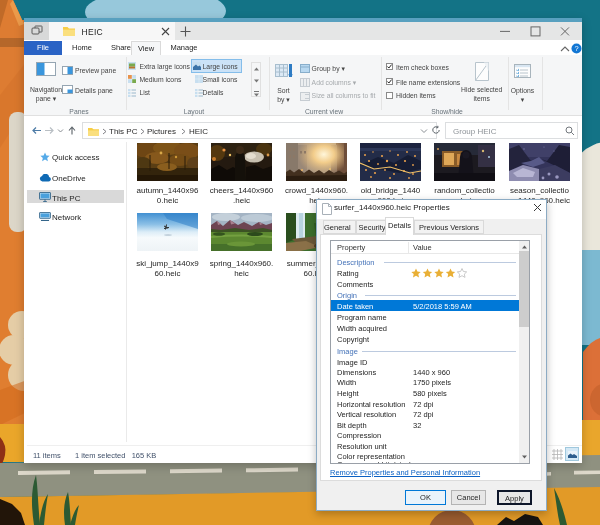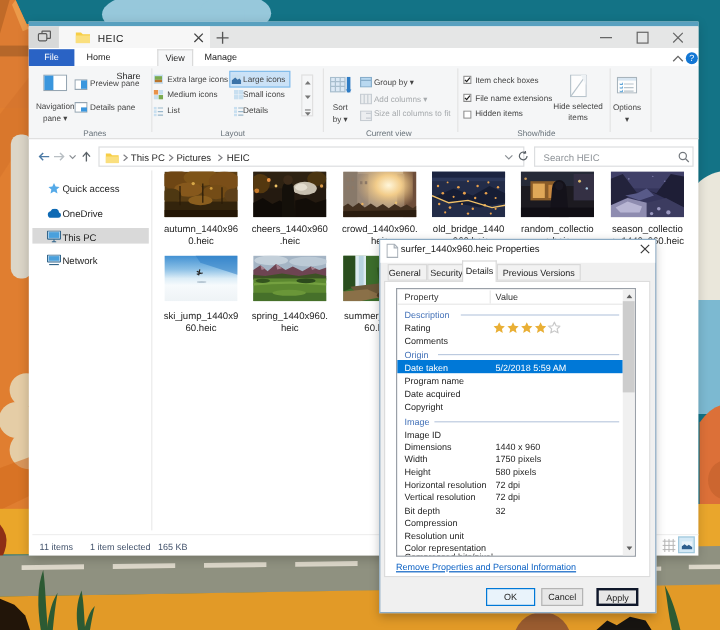--- a/index.html
+++ b/index.html
@@ -104,21 +104,21 @@
     <svg class="a" style="left:465px;top:0" width="90" height="18.8" viewBox="0 0 90 18.8">
       <path d="M8,9.4 H18" stroke="#666" stroke-width="1"></path>
       <rect x="39" y="4.9" width="9" height="9" fill="none" stroke="#666" stroke-width="1"></rect>
       <path d="M69,5.4 L77,13.4 M77,5.4 L69,13.4" stroke="#666" stroke-width="1"></path>
     </svg>
   </div>
 
   <div class="a" style="left:3px;top:22.8px;width:555px;height:14.2px;font-size:7.5px">
     <div class="a" style="left:-3px;top:0;width:38px;height:14.2px;background:#2a63c5;color:#fff;text-align:center;line-height:14px">File</div>
     <div class="tx" style="left:37px;top:0;width:36px;text-align:center;line-height:14.2px;color:#1e1e1e">Home</div>
-    <div class="tx" style="left:70px;top:16px;width:34px;text-align:left;line-height:14.2px;color:#1e1e1e">Share</div>
+    <div class="tx" style="left:70px;top:0;width:34px;text-align:right;line-height:14.2px;color:#1e1e1e">Share</div>
     <div class="a" style="left:104px;top:0;width:30px;height:14.2px;background:#f6f7f8;border:1px solid #dadada;border-bottom:none;box-sizing:border-box;text-align:center;line-height:13.5px;color:#1e1e1e">View</div>
     <div class="tx" style="left:134px;top:0;width:46px;text-align:center;line-height:14.2px;color:#1e1e1e">Manage</div>
     <svg class="a" style="left:533px;top:4px" width="10" height="8" viewBox="0 0 10 8">
           <path d="M1,6 L5,2 L9,6" fill="none" stroke="#666" stroke-width="1.1"></path>
         </svg>
     <svg class="a" style="left:544px;top:2px" width="11" height="11" viewBox="0 0 11 11">
           <circle cx="5.5" cy="5.5" r="5" fill="#1377d4"></circle>
           <text x="5.5" y="8" font-size="7.5" fill="#fff" text-anchor="middle" font-family="Liberation Sans">?</text>
         </svg>
   </div>
@@ -301,21 +301,21 @@
           <path d="M1,1 L4,3.5 L1,6" fill="none" stroke="#808085"></path>
         </svg>
     <div class="tx" style="left:162px;top:7.5px;font-size:8px;color:#2b2b2b">HEIC</div>
     <svg class="a" style="left:393px;top:9px" width="8" height="6" viewBox="0 0 8 6">
           <path d="M1,1.5 L4,4.5 L7,1.5" fill="none" stroke="#8a8f94"></path>
         </svg>
     <svg class="a" style="left:404px;top:6px" width="10" height="10" viewBox="0 0 10 10">
           <path d="M8.2,5 A3.2,3.2 0 1 1 6.8,2.3 M6.8,0.8 L7,2.6 L5.2,2.9" fill="none" stroke="#5a6167"></path>
         </svg>
     <div class="a" style="left:418px;top:3px;width:133px;height:17px;border:1px solid #dcdee0;box-sizing:border-box"></div>
-    <div class="tx" style="left:426px;top:7.5px;font-size:8px;color:#8f9499">Search HEIC</div>
+    <div class="tx" style="left:426px;top:7.5px;font-size:8px;color:#8f9499">Group HEIC</div>
     <svg class="a" style="left:538px;top:7px" width="10" height="10" viewBox="0 0 10 10">
           <circle cx="4" cy="4" r="3" fill="none" stroke="#73787d"></circle>
           <path d="M6.3,6.3 L9,9" stroke="#73787d"></path>
         </svg>
   </div>
 
   <div id="main" class="a" style="left:3px;top:122.4px;width:555px;height:304px">
 
     <div class="a" style="left:98.5px;top:2px;width:1px;height:300px;background:#eaeaea"></div>
     <div class="a" style="left:0;top:49.5px;width:97px;height:13.5px;background:#d9d9d9"></div>
@@ -575,21 +575,21 @@
           </g>
       <use href="#st" x="46" fill="#fff" stroke="#c9c9c9"></use>
     </svg>
     <div class="tx" style="left:6px;top:39px">Comments</div>
     <div class="tx" style="left:6px;top:50px;color:#4472b8">Origin</div>
     <div class="a" style="left:34px;top:54px;width:151px;height:1px;background:#bccadf"></div>
     <div class="a" style="left:0;top:59px;width:188px;height:11px;background:#0078d7"></div>
     <div class="tx" style="left:6px;top:61px;color:#fff">Date taken</div>
     <div class="tx" style="left:82px;top:61px;color:#fff">5/2/2018 5:59 AM</div>
     <div class="tx" style="left:6px;top:72px">Program name</div>
-    <div class="tx" style="left:6px;top:83px">Date acquired</div>
+    <div class="tx" style="left:6px;top:83px">Width acquired</div>
     <div class="tx" style="left:6px;top:94px">Copyright</div>
     <div class="tx" style="left:6px;top:105.5px;color:#4472b8">Image</div>
     <div class="a" style="left:31px;top:109.5px;width:154px;height:1px;background:#bccadf"></div>
     <div class="tx" style="left:6px;top:116.5px">Image ID</div>
     <div class="tx" style="left:6px;top:126.5px">Dimensions</div>
     <div class="tx" style="left:82px;top:126.5px">1440 x 960</div>
     <div class="tx" style="left:6px;top:137px">Width</div>
     <div class="tx" style="left:82px;top:137px">1750 pixels</div>
     <div class="tx" style="left:6px;top:148px">Height</div>
     <div class="tx" style="left:82px;top:148px">580 pixels</div>

